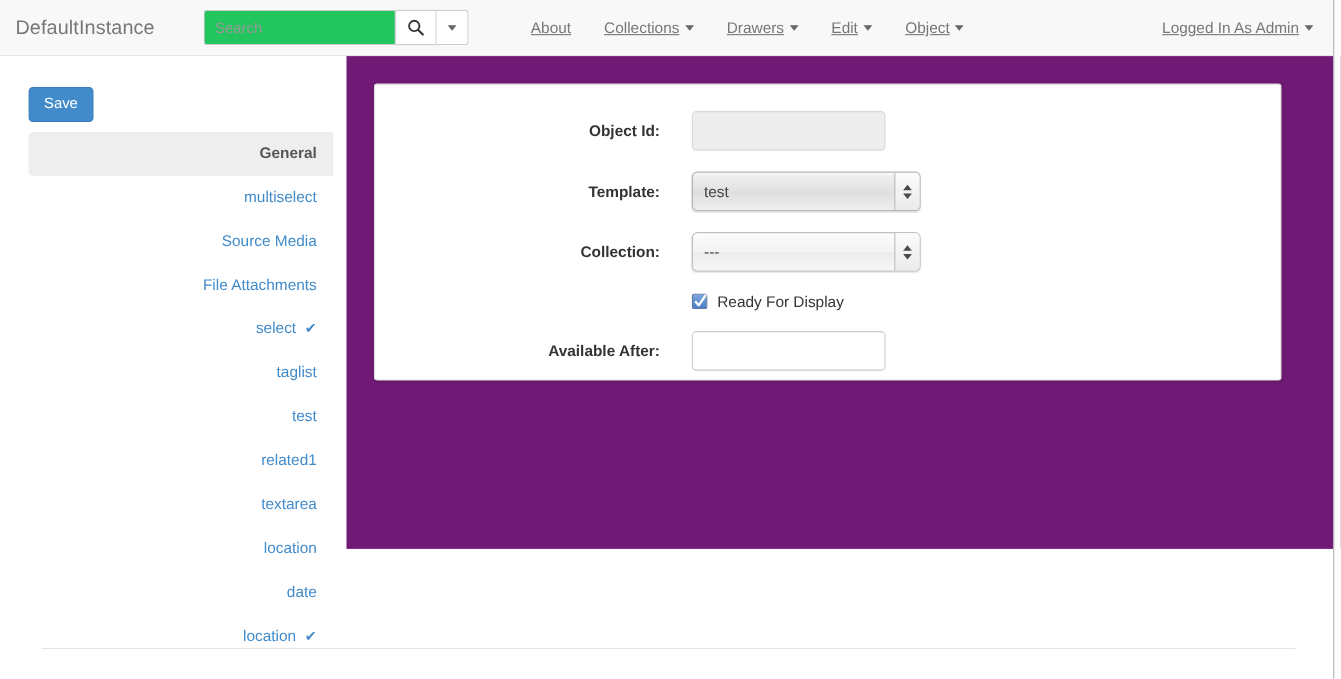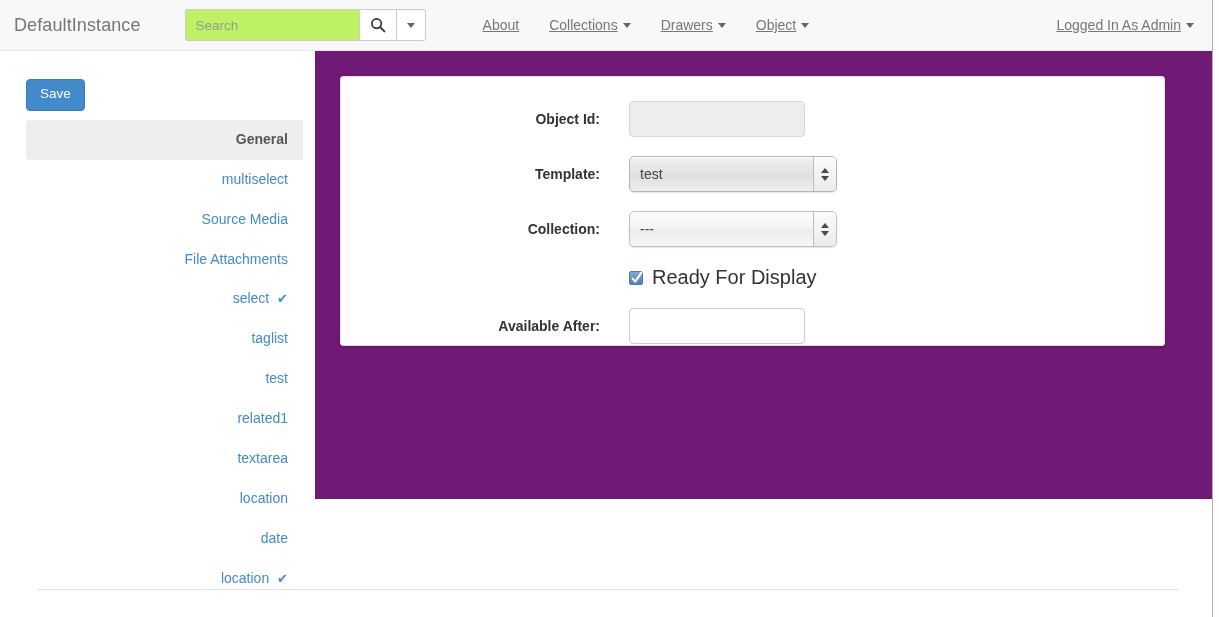--- a/index.html
+++ b/index.html
@@ -45,21 +45,21 @@
   .search-input {
     width: 174px;
     height: 32px;
     box-sizing: border-box;
     border: 1px solid #ccc;
     border-right: none;
     border-radius: 3px 0 0 3px;
     padding: 0 10px;
     font-size: 13.5px;
     color: #555;
-    background: #bef264;
+    background: #22c55e;
     outline: none;
     font-family: "Liberation Sans", sans-serif;
   }
   .search-input::placeholder { color: #999; }
   .search-btn, .search-caret-btn {
     height: 32px;
     box-sizing: border-box;
     border: 1px solid #ccc;
     background: #fff;
     display: flex;
@@ -296,21 +296,21 @@
     box-sizing: border-box;
     border: 1px solid #5b77a3;
     border-radius: 2px;
     background: linear-gradient(to bottom, #7ea8dd 0%, #4a7ec4 100%);
     position: relative;
     margin-right: 9px;
     cursor: pointer;
   }
   .cb svg { position: absolute; left: 0; top: -2px; }
   .cb-label {
-    font-size: 20px;
+    font-size: 14px;
     color: #333;
   }
 
   
   .footer-rule {
     position: absolute;
     left: 38px;
     right: 41px;
     top: 538px;
     height: 1px;
@@ -355,20 +355,24 @@
     </div>
     <div class="nav-link">
       <span>Collections</span>
       <span class="caret"></span>
     </div>
     <div class="nav-link">
       <span>Drawers</span>
       <span class="caret"></span>
     </div>
     <div class="nav-link">
+      <span>Edit</span>
+      <span class="caret"></span>
+    </div>
+    <div class="nav-link">
       <span>Object</span>
       <span class="caret"></span>
     </div>
   </div>
 
   <div class="nav-right">
     <div class="nav-link">
       <span>Logged In As Admin</span>
       <span class="caret"></span>
     </div>

